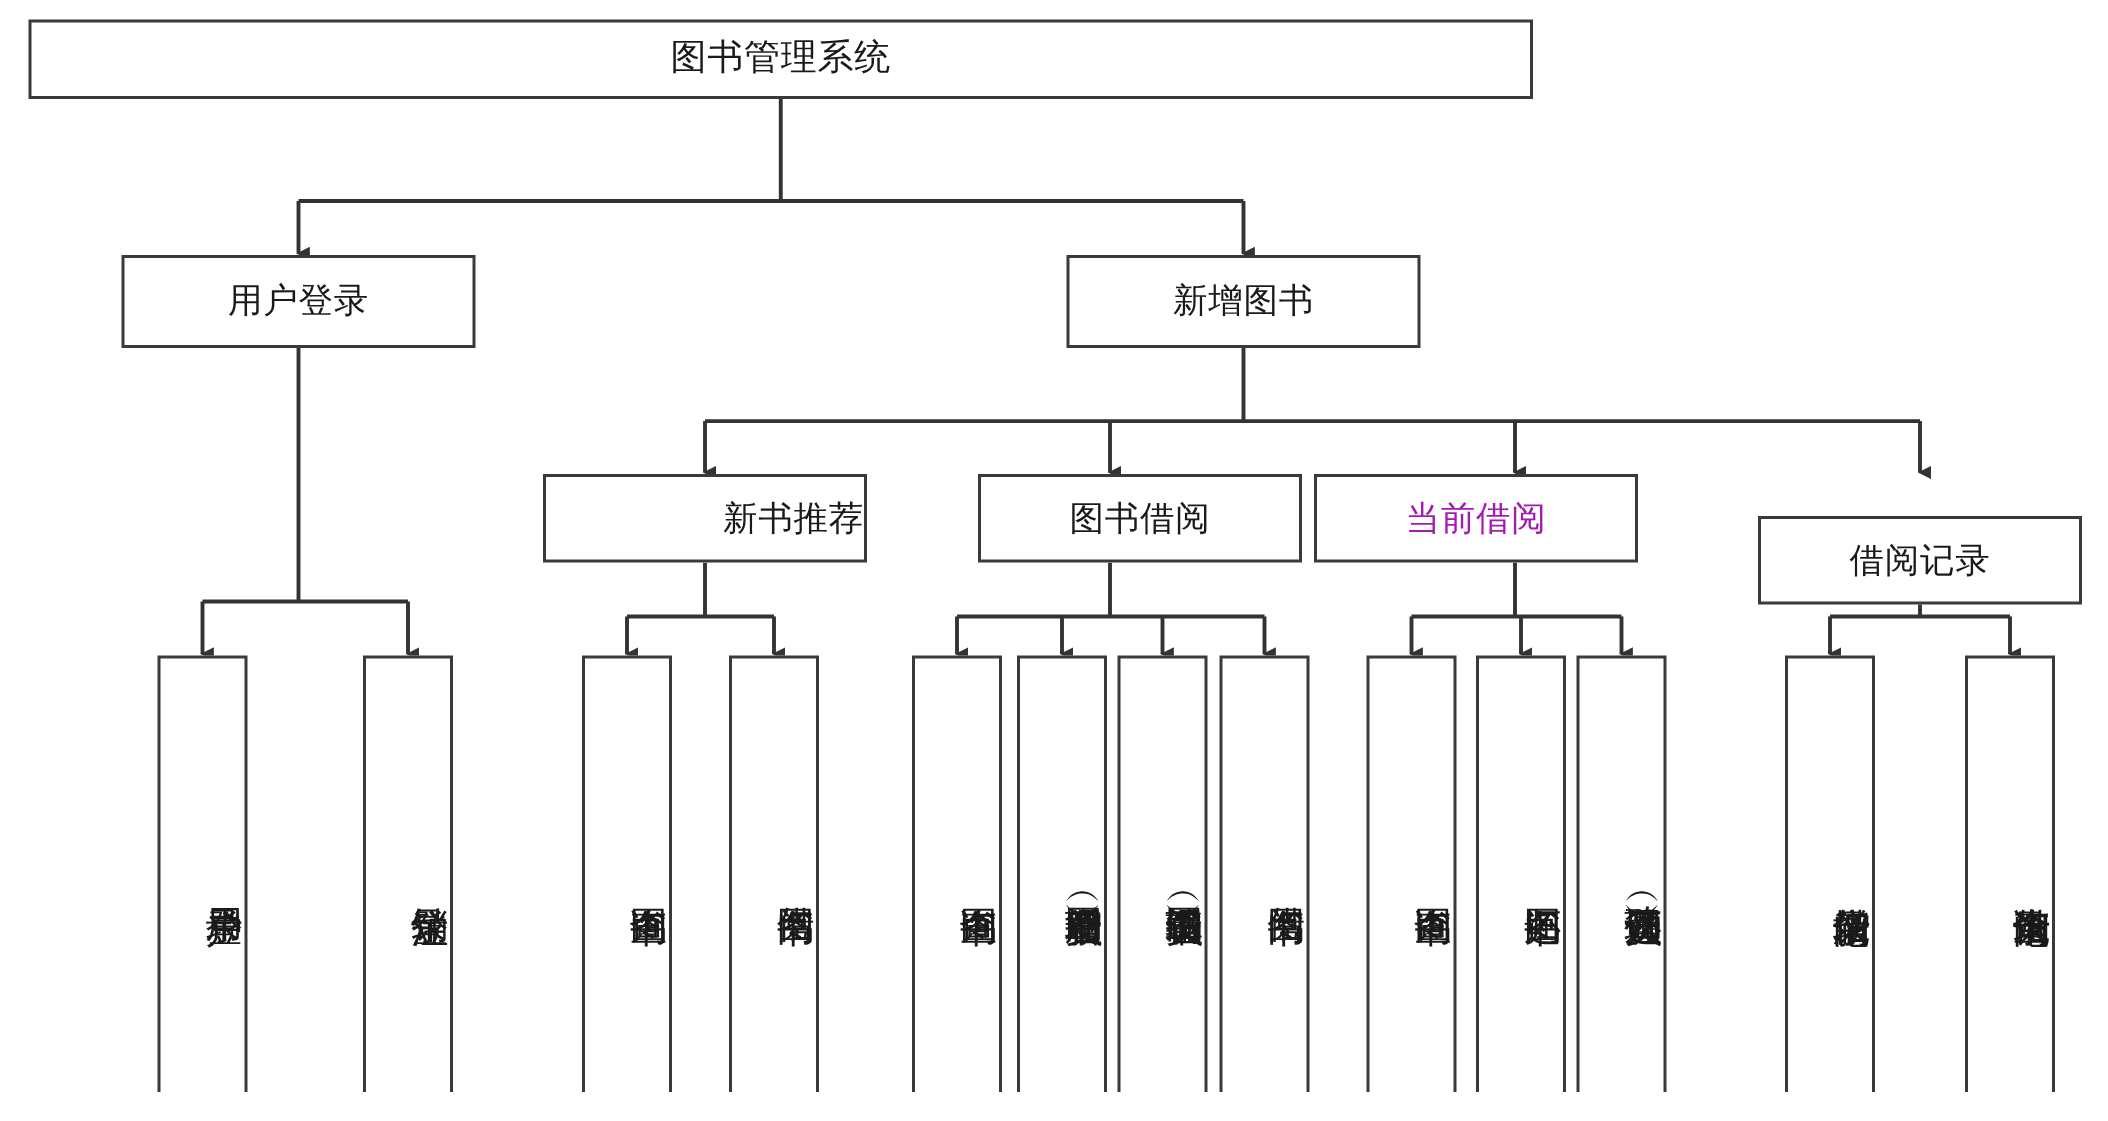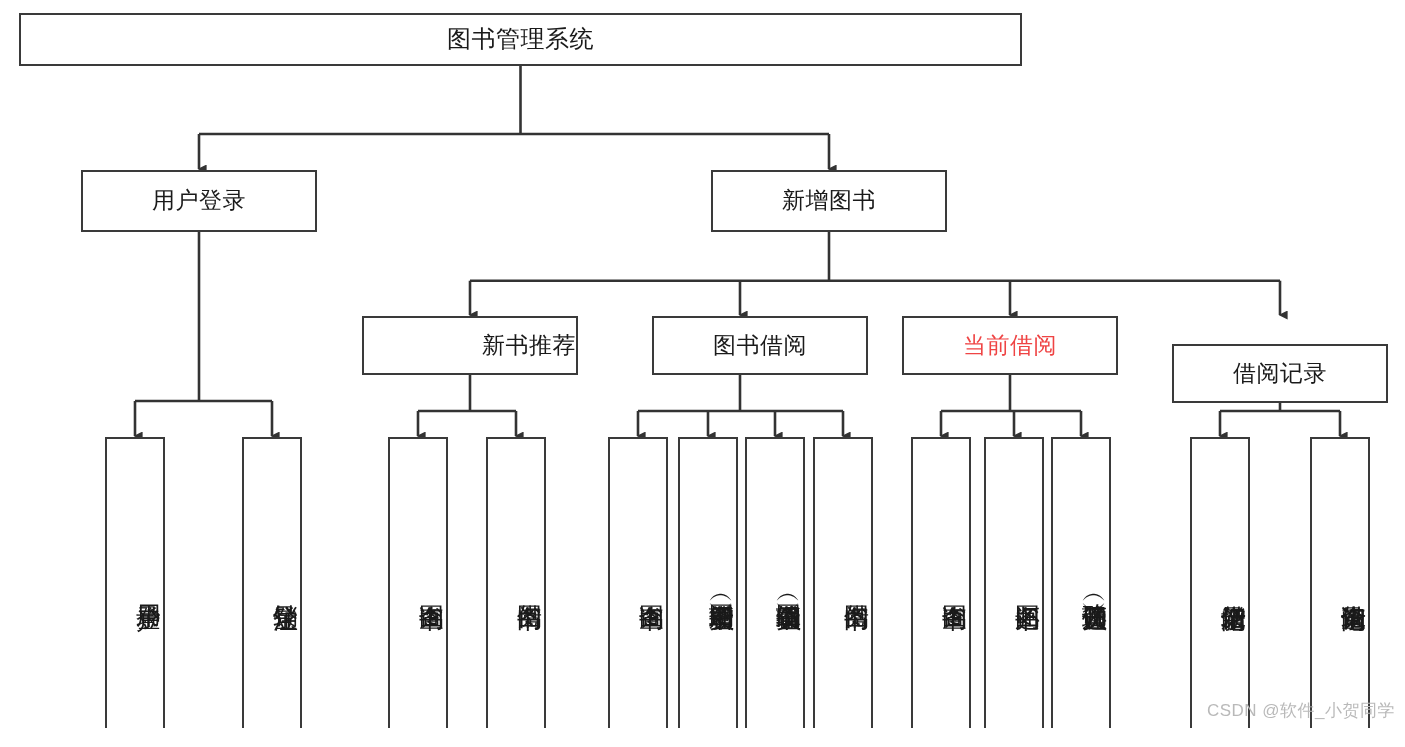--- a/index.html
+++ b/index.html
@@ -125,21 +125,21 @@
       </div>
       <div class="node-box horizontal level2" style="left: 711px; top: 170px; width: 236px; height: 62px; border-color: rgb(58, 58, 58); color: rgb(26, 26, 26);">
         <span class="node-label">新增图书</span>
       </div>
       <div class="node-box horizontal level3" style="left: 362px; top: 316px; width: 216px; height: 59px; border-color: rgb(58, 58, 58); color: rgb(26, 26, 26); justify-content: flex-end;">
         <span class="node-label">新书推荐</span>
       </div>
       <div class="node-box horizontal level3" style="left: 632px; top: 316px; width: 216px; height: 59px; border-color: rgb(58, 58, 58); color: rgb(26, 26, 26); margin-left: 20px;">
         <span class="node-label">图书借阅</span>
       </div>
-      <div class="node-box horizontal level3" style="left: 902px; top: 316px; width: 216px; height: 59px; border-color: rgb(58, 58, 58); color: #ef4444;">
+      <div class="node-box horizontal level3" style="left: 876px; top: 316px; width: 216px; height: 59px; border-color: rgb(58, 58, 58); color: #a21caf;">
         <span class="node-label">当前借阅</span>
       </div>
       <div class="node-box horizontal level3" style="left: 1172px; top: 316px; width: 216px; height: 59px; border-color: rgb(58, 58, 58); color: rgb(26, 26, 26); margin-top: 28px;">
         <span class="node-label">借阅记录</span>
       </div>
       <div class="node-box vertical leaf" style="left: 105px; top: 437px; width: 60px; height: 298px; border-color: rgb(58, 58, 58); color: rgb(26, 26, 26);">
         <span class="node-label">用户登录</span>
       </div>
       <div class="node-box vertical leaf" style="left: 242px; top: 437px; width: 60px; height: 298px; border-color: rgb(58, 58, 58); color: rgb(26, 26, 26);">
         <span class="node-label">注销登录</span>
@@ -172,14 +172,13 @@
         <span class="node-label">确认归还（管理员）</span>
       </div>
       <div class="node-box vertical leaf" style="left: 1190px; top: 437px; width: 60px; height: 298px; border-color: rgb(58, 58, 58); color: rgb(26, 26, 26);">
         <span class="node-label">新增借阅记录</span>
       </div>
       <div class="node-box vertical leaf" style="left: 1310px; top: 437px; width: 60px; height: 298px; border-color: rgb(58, 58, 58); color: rgb(26, 26, 26);">
         <span class="node-label">查询借阅记录</span>
       </div>
     </div>
 
-  <div class="watermark">CSDN @软件_小贺同学</div>
 </div>
 
 </body></html>

